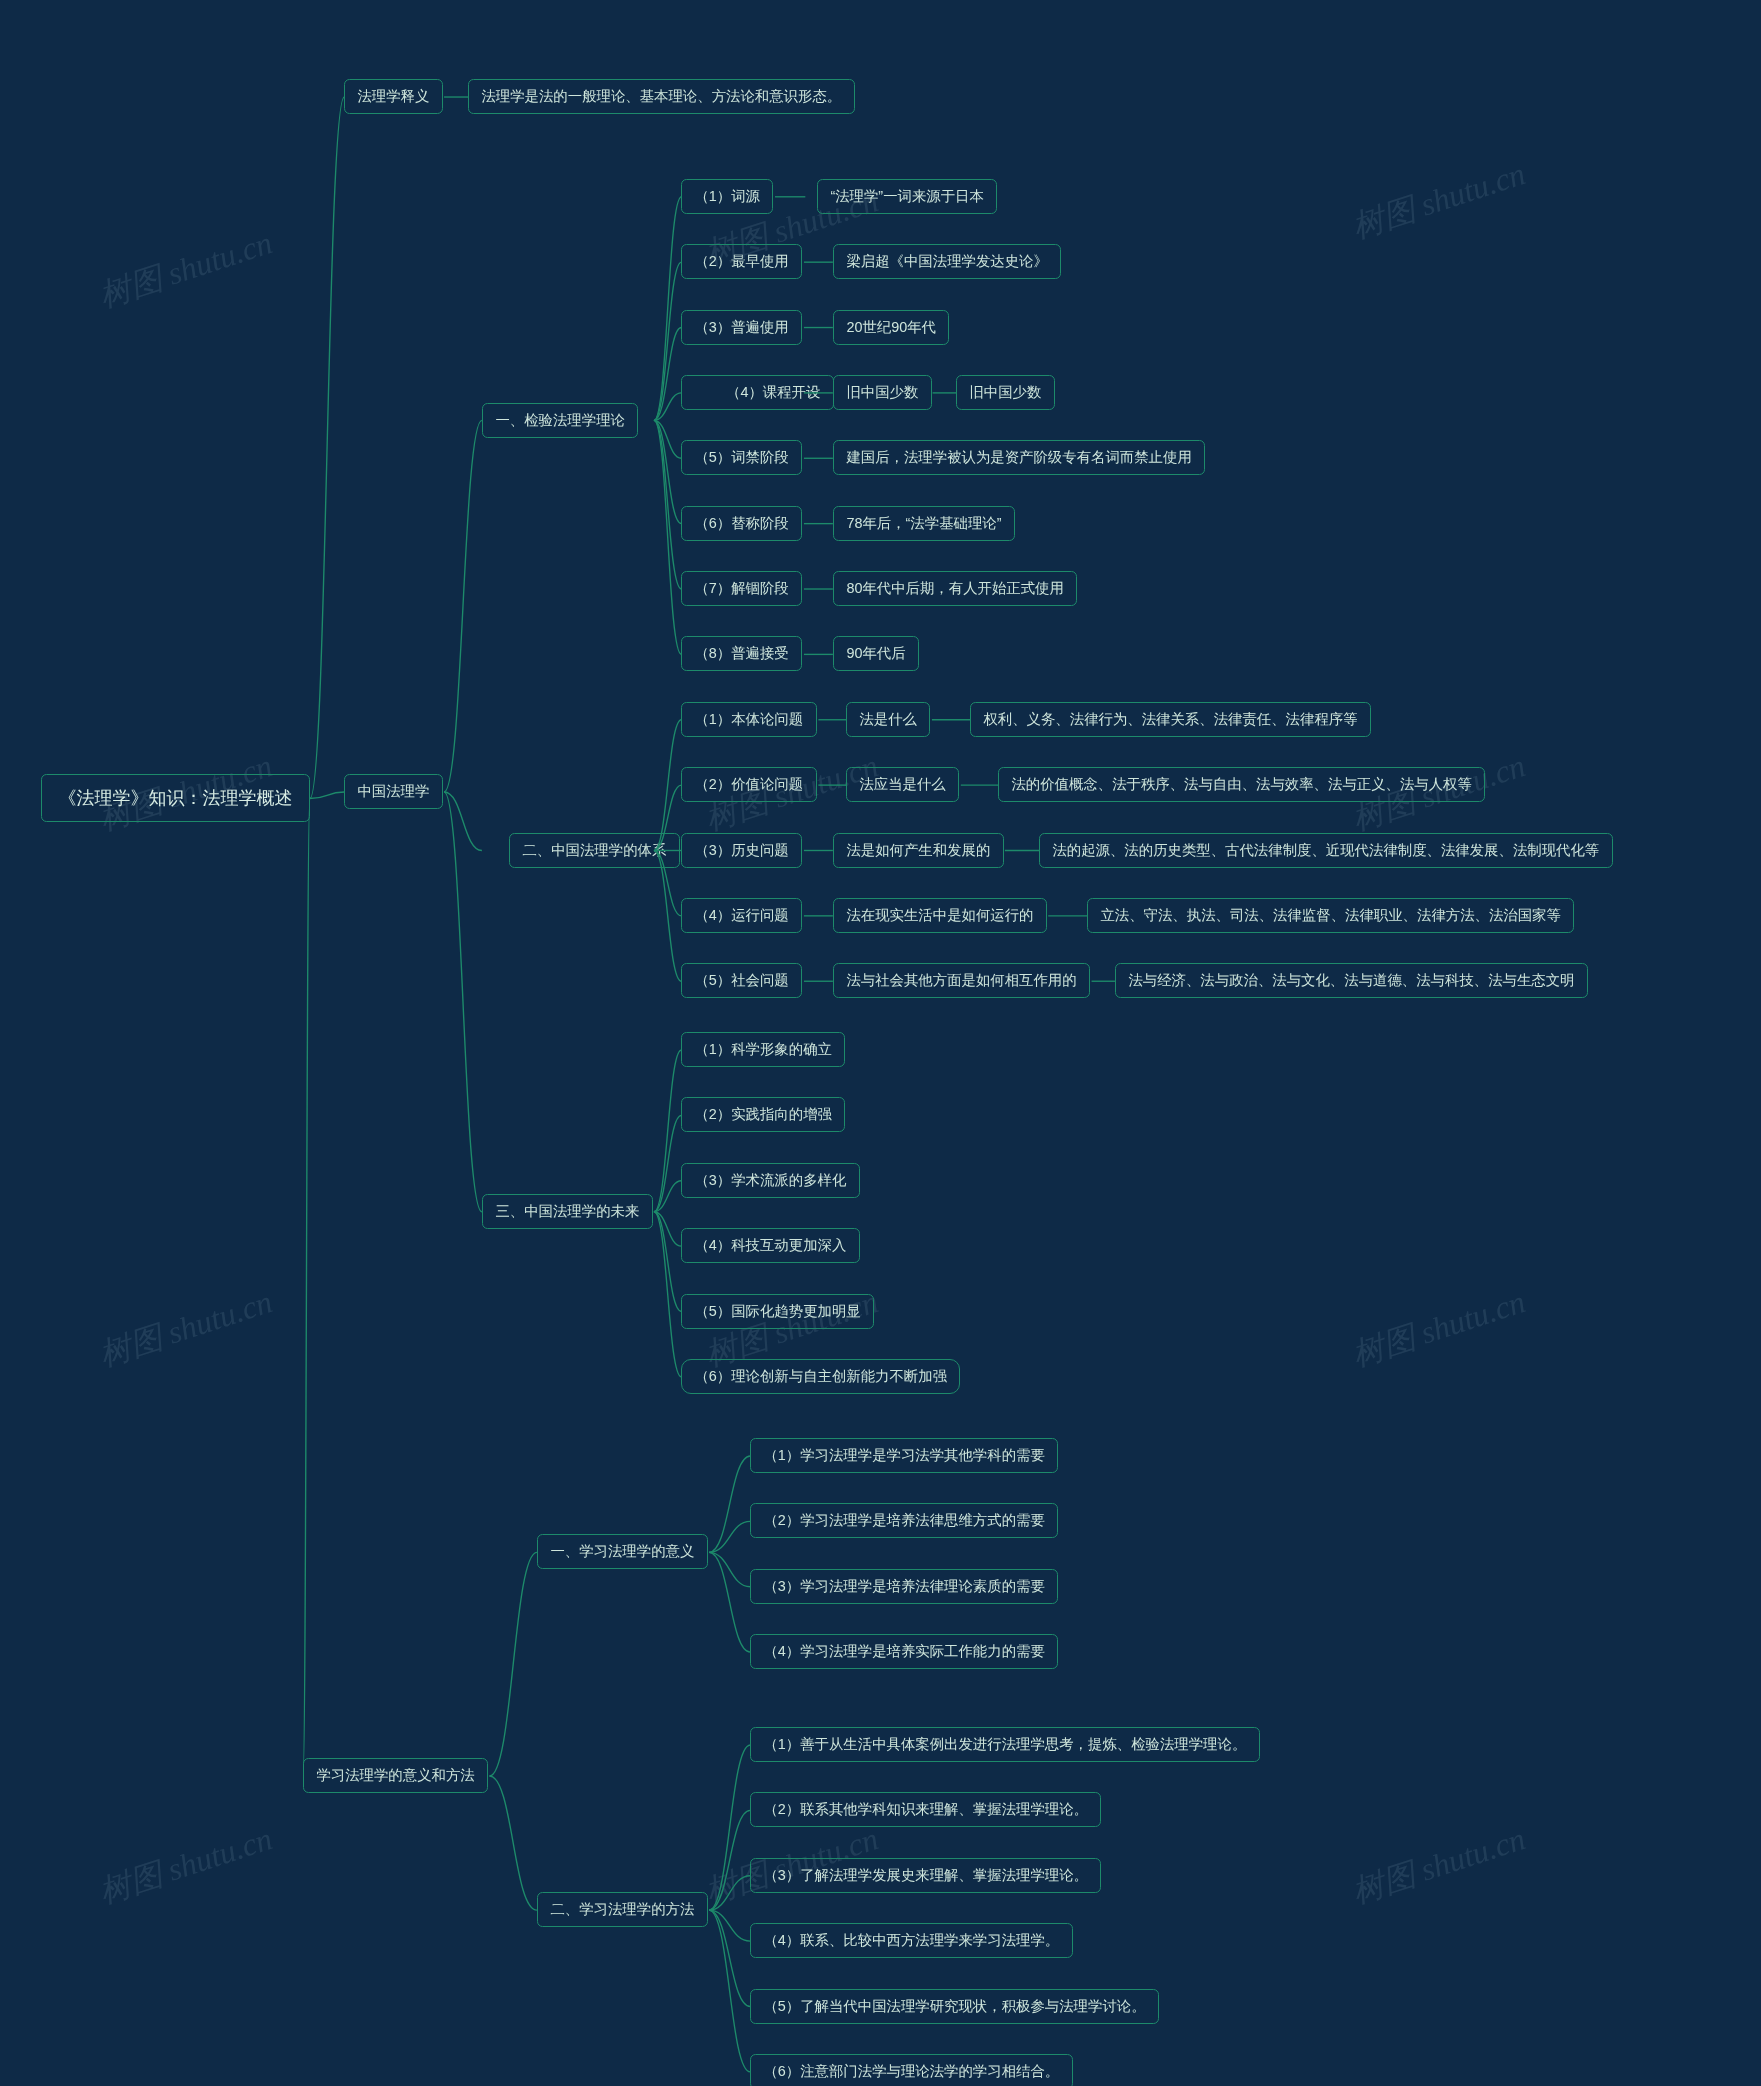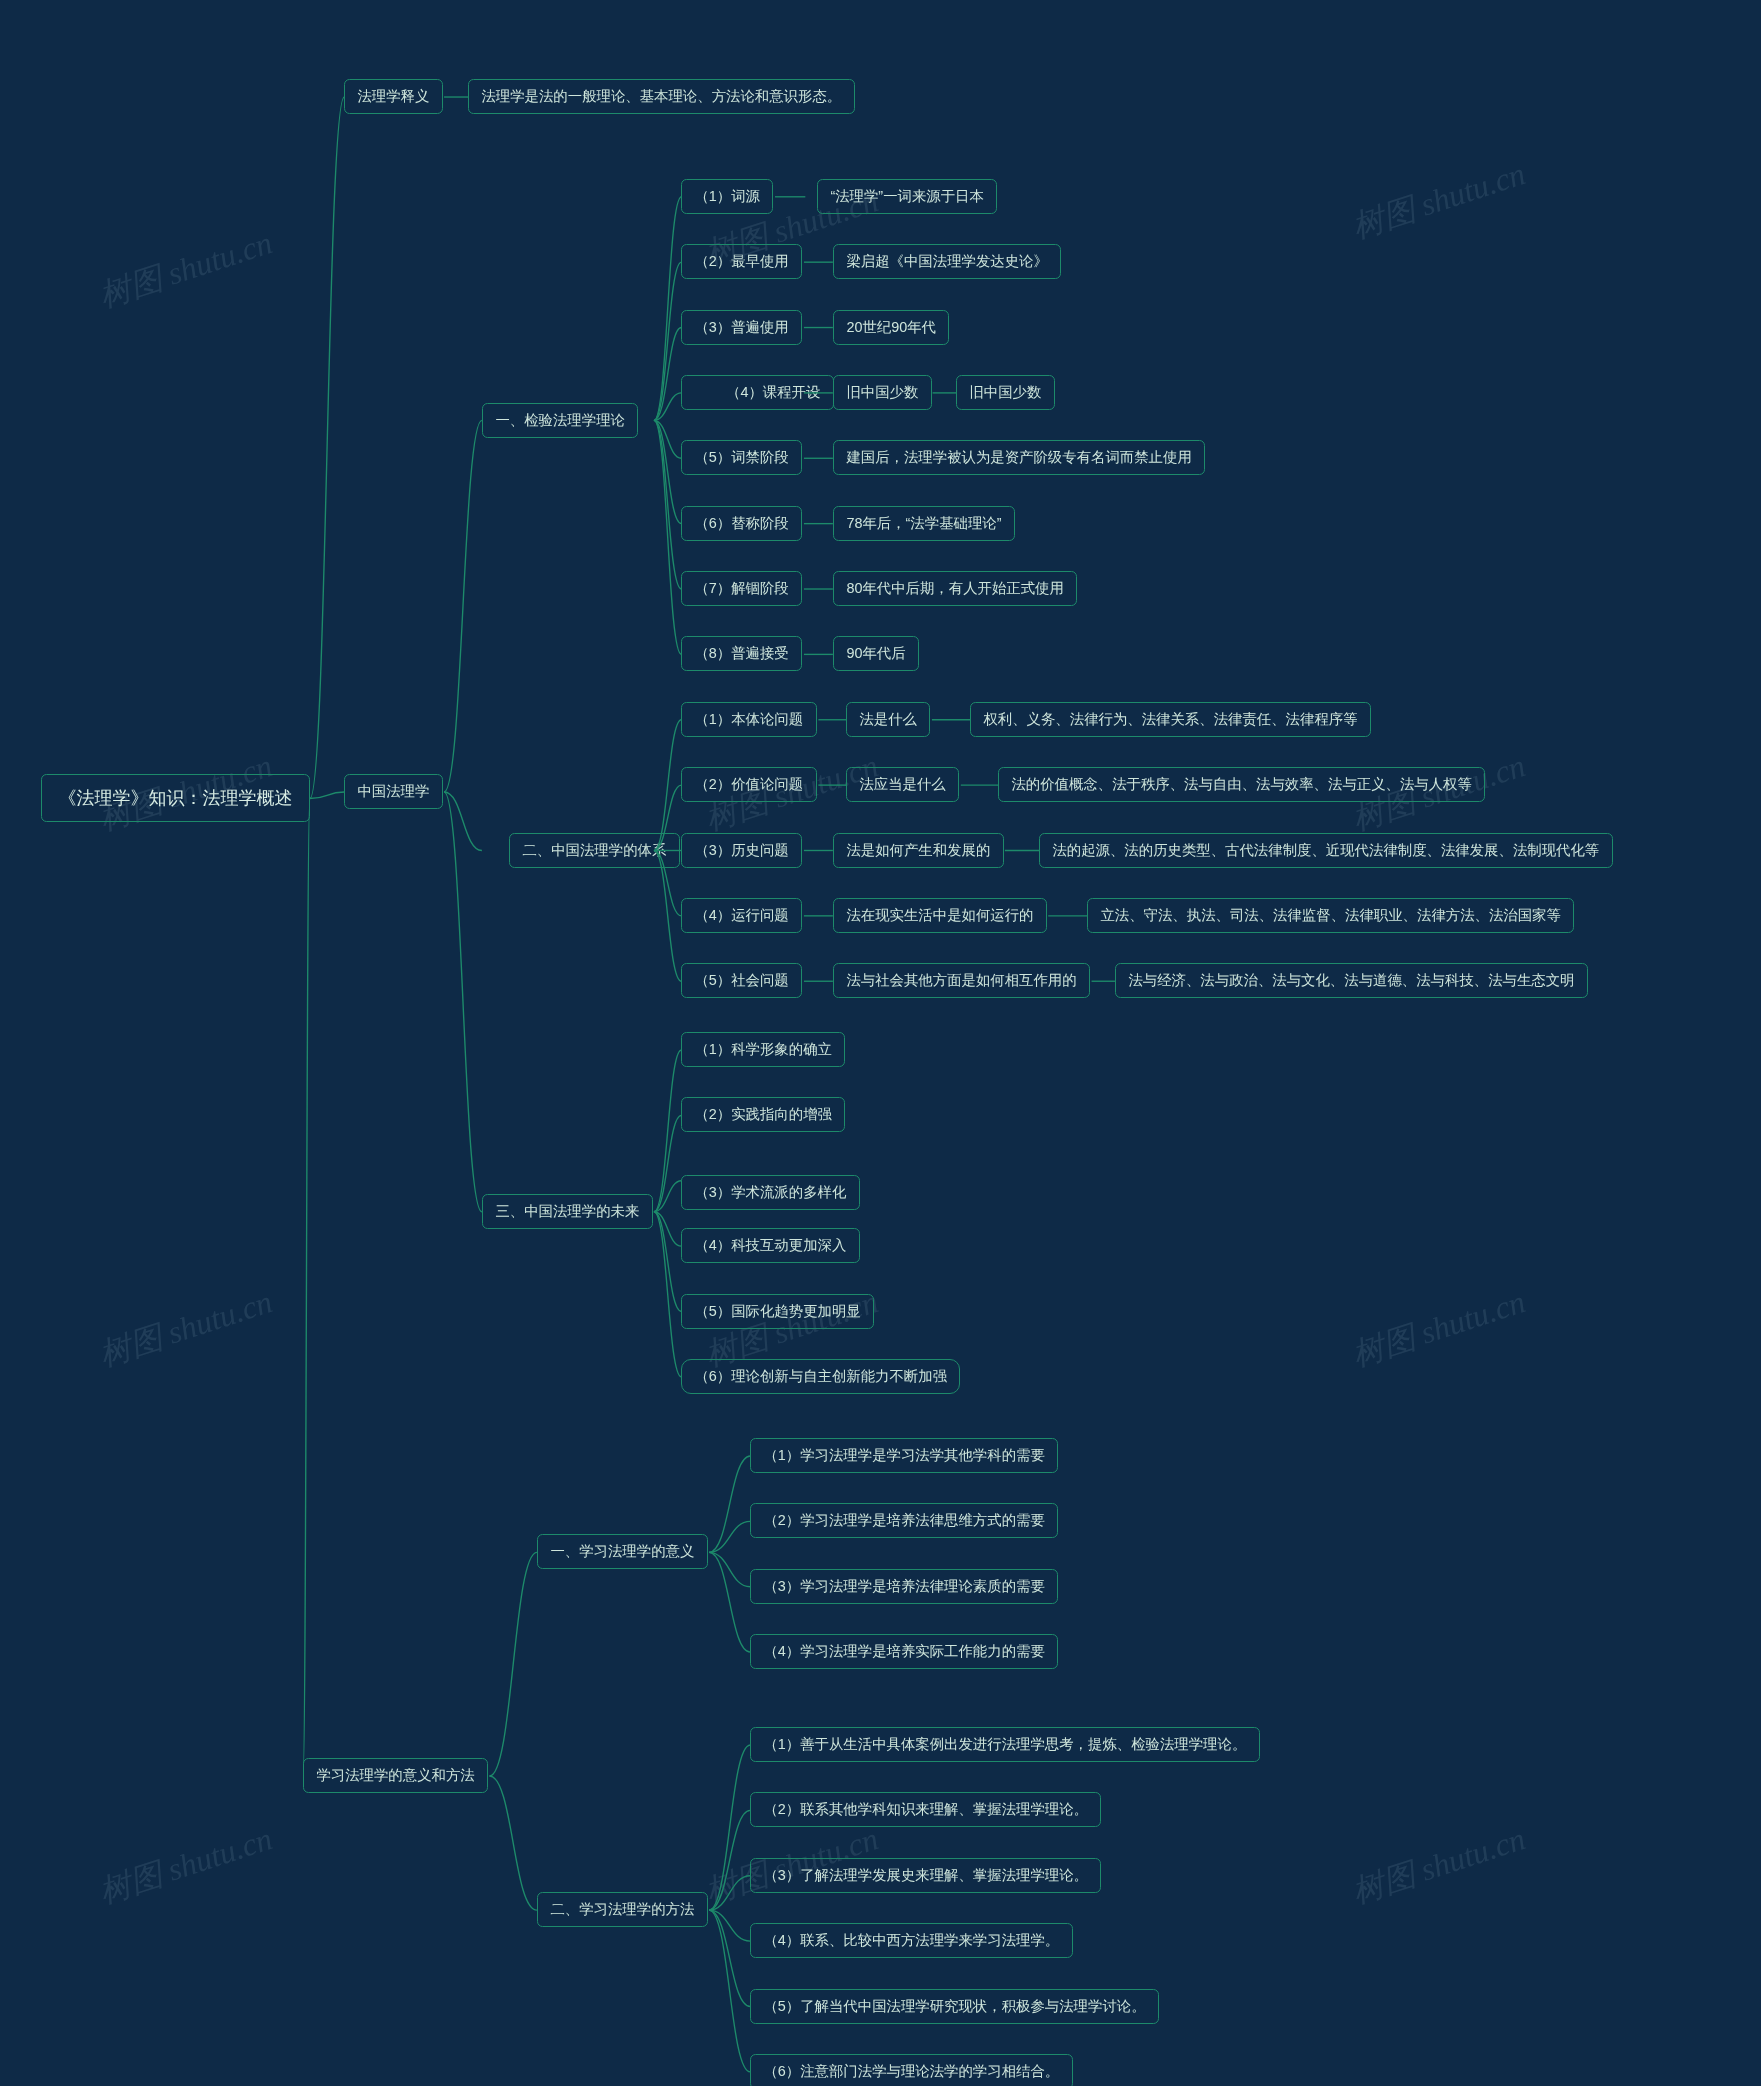--- a/index.html
+++ b/index.html
@@ -64,21 +64,21 @@
 <div id="b2s2n4a" class="node" style="left:681px;top:898px;">（4）运行问题</div>
 <div id="b2s2n4b" class="node" style="left:833px;top:898px;">法在现实生活中是如何运行的</div>
 <div id="b2s2n4c" class="node" style="left:1087px;top:898px;">立法、守法、执法、司法、法律监督、法律职业、法律方法、法治国家等</div>
 <div id="b2s2n5a" class="node" style="left:681px;top:963px;">（5）社会问题</div>
 <div id="b2s2n5b" class="node" style="left:833px;top:963px;">法与社会其他方面是如何相互作用的</div>
 <div id="b2s2n5c" class="node" style="left:1115px;top:963px;">法与经济、法与政治、法与文化、法与道德、法与科技、法与生态文明</div>
 
 <div id="b2s3" class="node" style="left:482px;top:1194px;">三、中国法理学的未来</div>
 <div id="b2s3n1" class="node" style="left:681px;top:1032px;">（1）科学形象的确立</div>
 <div id="b2s3n2" class="node" style="left:681px;top:1097px;">（2）实践指向的增强</div>
-<div id="b2s3n3" class="node" style="left:681px;top:1163px;margin-top:12px;">（3）学术流派的多样化</div>
+<div id="b2s3n3" class="node" style="left:681px;top:1163px;">（3）学术流派的多样化</div>
 <div id="b2s3n4" class="node" style="left:681px;top:1228px;">（4）科技互动更加深入</div>
 <div id="b2s3n5" class="node" style="left:681px;top:1294px;">（5）国际化趋势更加明显</div>
 <div id="b2s3n6" class="node" style="left:681px;top:1359px;border-radius:10px;">（6）理论创新与自主创新能力不断加强</div>
 
 <div id="b3" class="node" style="left:303px;top:1758px;">学习法理学的意义和方法</div>
 <div id="b3s1" class="node" style="left:537px;top:1534px;">一、学习法理学的意义</div>
 <div id="b3s1n1" class="node" style="left:750px;top:1438px;">（1）学习法理学是学习法学其他学科的需要</div>
 <div id="b3s1n2" class="node" style="left:750px;top:1503px;">（2）学习法理学是培养法律思维方式的需要</div>
 <div id="b3s1n3" class="node" style="left:750px;top:1569px;">（3）学习法理学是培养法律理论素质的需要</div>
 <div id="b3s1n4" class="node" style="left:750px;top:1634px;">（4）学习法理学是培养实际工作能力的需要</div>

